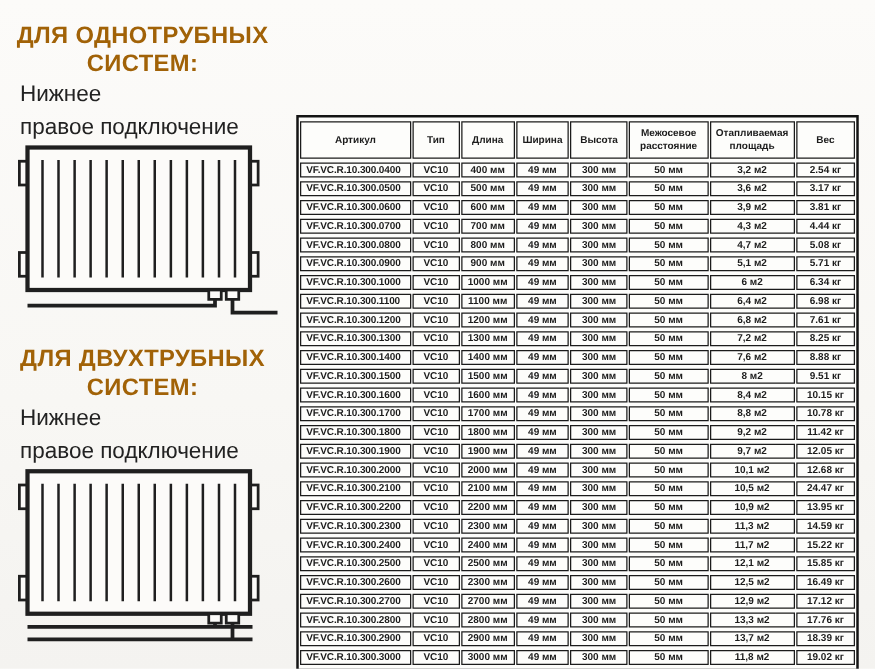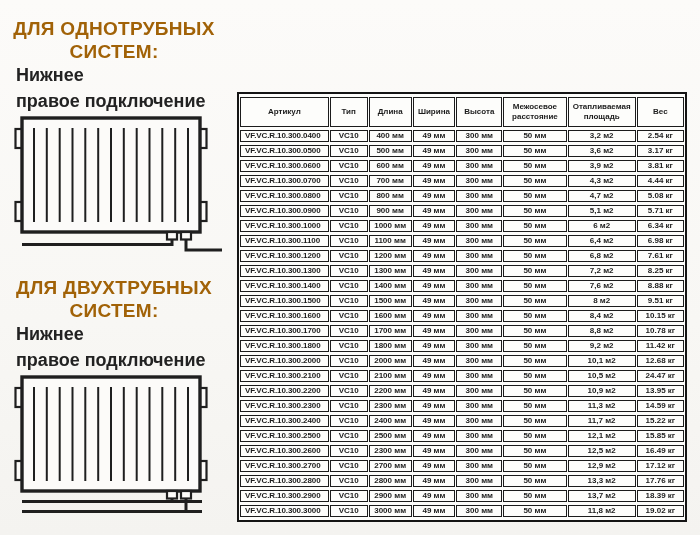--- a/index.html
+++ b/index.html
@@ -9,21 +9,21 @@
     font-family:"Liberation Sans",sans-serif;color:#1d1d1f;
     -webkit-font-smoothing:antialiased;
   }
   .section-heading{
     position:absolute;left:8px;width:212px;text-align:center;
     font-size:19px;font-weight:800;letter-spacing:.3px;line-height:1.2;
     color:#a16207;
   }
   .section-sub{
     position:absolute;left:16px;width:210px;text-align:left;
-    font-size:18px;font-weight:700;line-height:1.42;color:#222;
+    font-size:18px;font-weight:400;line-height:1.42;color:#222;
   }
   .diagram{position:absolute;left:8px;}
   .diagram svg{display:block;}
 
   .spec-table-wrap{position:absolute;left:237px;top:92px;width:452px;}
   table.spec{
     border-collapse:separate;border-spacing:1px 3px;
     width:450px;background:#fdfdfb;
     border:2.5px solid #141414;
     table-layout:fixed;
@@ -302,20 +302,30 @@
           <td>VF.VC.R.10.300.1800</td>
           <td>VC10</td>
           <td>1800 мм</td>
           <td>49 мм</td>
           <td>300 мм</td>
           <td>50 мм</td>
           <td>9,2 м2</td>
           <td>11.42 кг</td>
         </tr>
         <tr>
+          <td>VF.VC.R.10.300.1900</td>
+          <td>VC10</td>
+          <td>1900 мм</td>
+          <td>49 мм</td>
+          <td>300 мм</td>
+          <td>50 мм</td>
+          <td>9,7 м2</td>
+          <td>12.05 кг</td>
+        </tr>
+        <tr>
           <td>VF.VC.R.10.300.2000</td>
           <td>VC10</td>
           <td>2000 мм</td>
           <td>49 мм</td>
           <td>300 мм</td>
           <td>50 мм</td>
           <td>10,1 м2</td>
           <td>12.68 кг</td>
         </tr>
         <tr>

